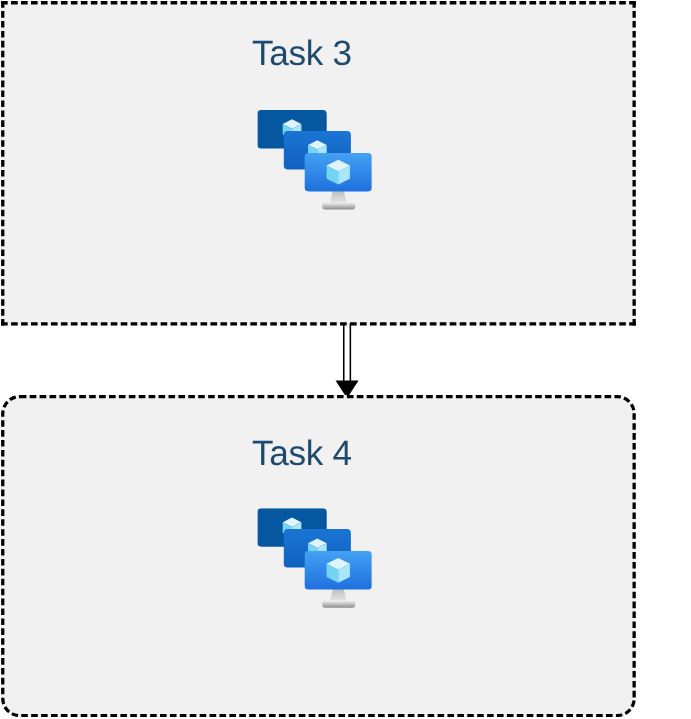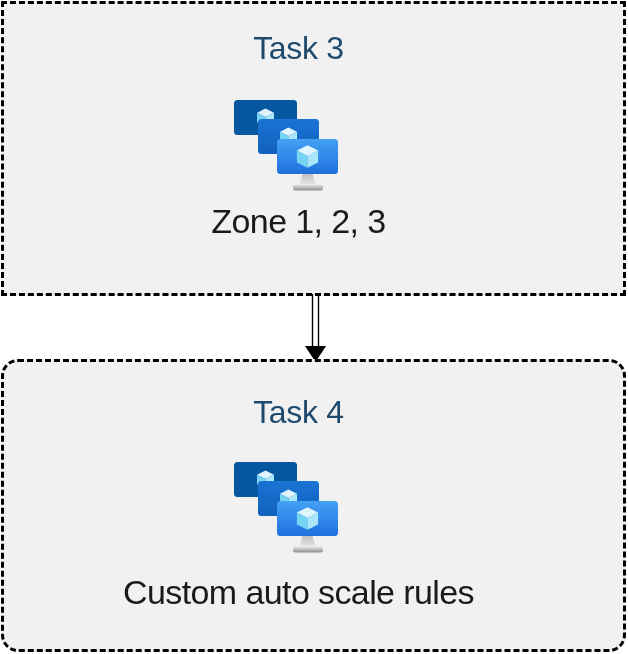--- a/index.html
+++ b/index.html
@@ -5,21 +5,21 @@
   html, body { margin: 0; padding: 0; background: #ffffff; }
   body {
     width: 628px; height: 654px; position: relative; overflow: hidden;
     font-family: "Liberation Sans", sans-serif;
   }
   .canvas { position: absolute; inset: 0; }
 
   .task-box {
     position: absolute;
     left: 1px;
-    width: 625px;
+    width: 577px;
     box-sizing: border-box;
     border: 3px dashed #000000;
     background: #F1F1F1;
   }
   #box1 { top: 1px;  height: 295px; }
   #box2 { top: 359px; height: 293px; border-radius: 17px; }
 
   .task-title {
     position: absolute;
     left: 0; right: 30px;
@@ -111,33 +111,29 @@
       </g>
     </defs>
   </svg>
 
   <div class="task-box" id="box1">
     <div class="task-title">Task 3</div>
     <svg class="vmss-icon-svg" viewBox="0 0 104 92">
       <use href="#vmss-sym"></use>
     </svg>
     <div class="body-lines">
-      <div>Zone 1, 2, 3</div>
     </div>
   </div>
 
   <svg class="arrow-svg" viewBox="0 0 28 71">
     <line class="arrow-line" x1="10.5" y1="1" x2="10.5" y2="55"></line>
     <line class="arrow-line" x1="16.5" y1="1" x2="16.5" y2="55"></line>
     <polygon class="arrow-head" points="3,53 24,53 13.5,69"></polygon>
   </svg>
 
   <div class="task-box" id="box2">
     <div class="task-title">Task 4</div>
     <svg class="vmss-icon-svg" viewBox="0 0 104 92">
       <use href="#vmss-sym"></use>
     </svg>
-    <div class="body-lines">
-      <div>Custom auto scale rules</div>
-    </div>
   </div>
 
 </div>
 
 </body></html>

